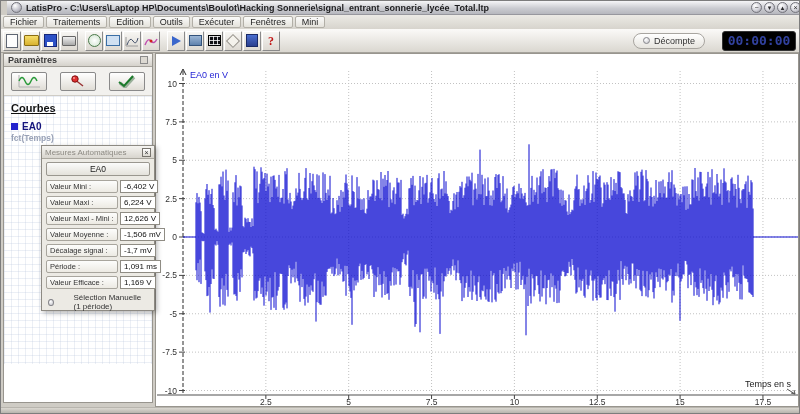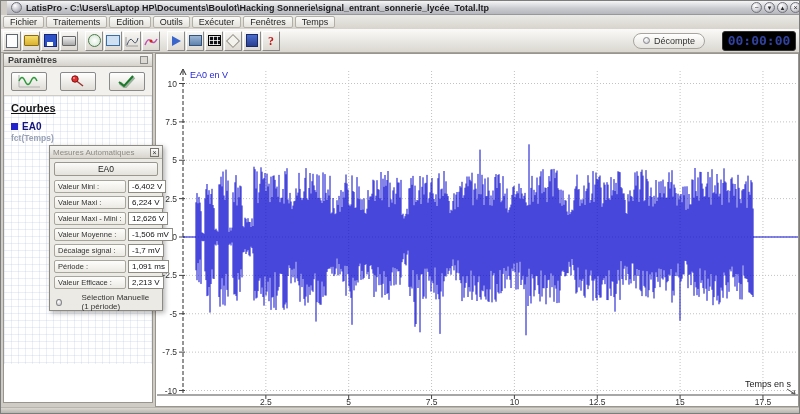--- a/index.html
+++ b/index.html
@@ -70,21 +70,21 @@
   .curves-area{position:relative;height:268px;padding:6px 7px;box-sizing:border-box;
     background-image:linear-gradient(rgba(185,198,220,.28) 1px,transparent 1px),
                      linear-gradient(90deg,rgba(185,198,220,.28) 1px,transparent 1px);
     background-size:7px 7px;}
   .courbes-h{font-size:11px;font-weight:bold;text-decoration:underline;color:#101010;}
   .curve-item{margin-top:7px;display:flex;align-items:center;gap:4px;font-size:10px;font-weight:bold;color:#14147c;}
   .curve-swatch{width:7px;height:7px;background:#2323cc;flex:none;}
   .curve-sub{font-size:8.5px;color:#98a1b6;margin-left:0;margin-top:1px;font-weight:bold;}
 
   
-  .mesures{position:absolute;left:48px;top:144px;width:114px;height:166px;z-index:6;box-sizing:border-box;
+  .mesures{position:absolute;left:40px;top:144px;width:114px;height:166px;z-index:6;box-sizing:border-box;
     background:#eceae4;border:1px solid #8d8a83;box-shadow:2px 2px 5px rgba(0,0,0,.3);}
   .mes-title{height:12px;background:linear-gradient(#f5f4f1,#d8d5ce);border-bottom:1px solid #aaa79f;
     display:flex;align-items:center;padding:0 3px;font-size:8px;color:#8d8a83;}
   .mes-close{margin-left:auto;width:9px;height:9px;border:1px solid #77746e;box-sizing:border-box;
     background:linear-gradient(#ffffff,#dcd9d2);font-size:7px;line-height:7px;text-align:center;color:#333;}
   .mes-body{padding:3px 4px;}
   .ea0-btn{width:100%;height:14px;box-sizing:border-box;border:1px solid #9a978f;border-radius:2px;
     background:linear-gradient(#fbfbfa,#e4e2db);font-size:8.5px;color:#222;text-align:center;
     line-height:12px;margin-bottom:4px;}
   .mes-row{display:flex;gap:2px;height:13px;margin-bottom:3px;}
@@ -121,21 +121,21 @@
     </span>
   </div>
 
   <div class="menubar">
     <span class="menu-item">Fichier</span>
     <span class="menu-item">Traitements</span>
     <span class="menu-item">Edition</span>
     <span class="menu-item">Outils</span>
     <span class="menu-item">Exécuter</span>
     <span class="menu-item">Fenêtres</span>
-    <span class="menu-item">Temps</span>
+    <span class="menu-item">Mini</span>
   </div>
 
   <div class="toolbar">
     <span class="tbtn">
         <span class="i-new"></span>
       </span>
     <span class="tbtn">
         <span class="i-open"></span>
       </span>
     <span class="tbtn">
@@ -255,21 +255,21 @@
       <div class="mes-row">
         <span class="mes-label">Décalage signal :</span>
         <span class="mes-value">-1,7 mV</span>
       </div>
       <div class="mes-row">
         <span class="mes-label">Période :</span>
         <span class="mes-value">1,091 ms</span>
       </div>
       <div class="mes-row">
         <span class="mes-label">Valeur Efficace :</span>
-        <span class="mes-value">2,213 V</span>
+        <span class="mes-value">1,169 V</span>
       </div>
 
       <div class="mes-radio">
         <span class="radio-dot"></span>
         <span>Sélection Manuelle (1 période)</span>
       </div>
     </div>
   </div>
 
   <div class="chart-window">

